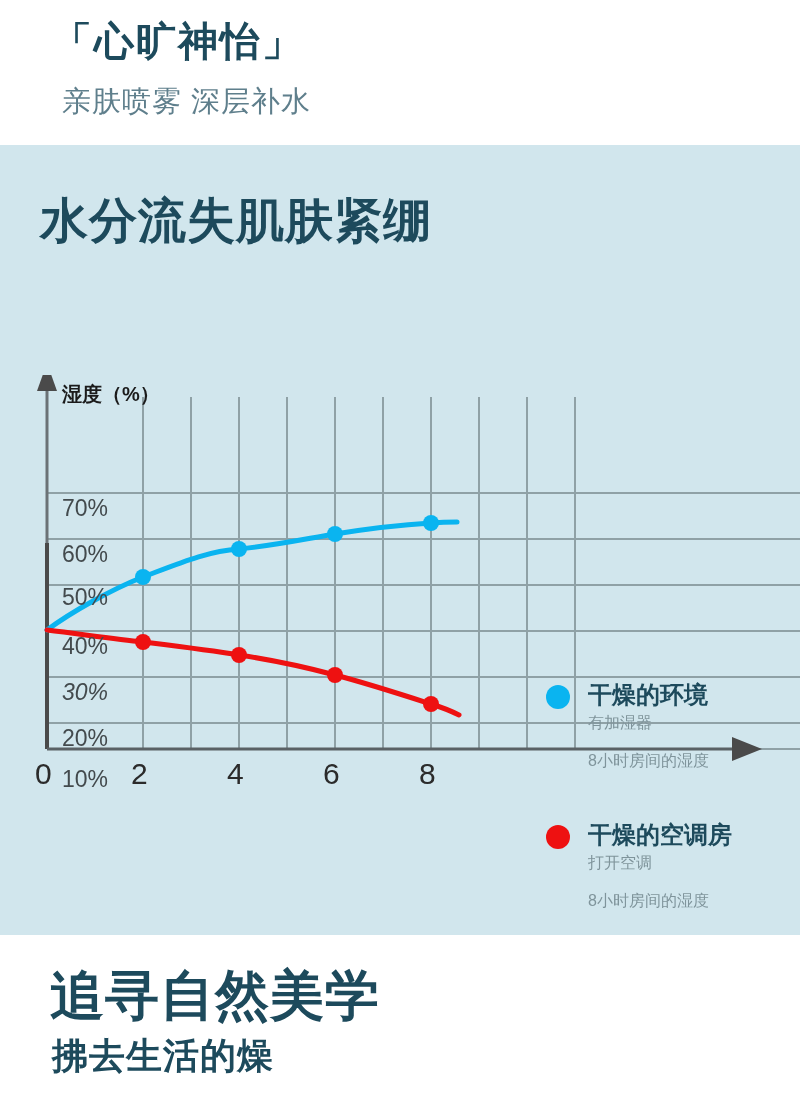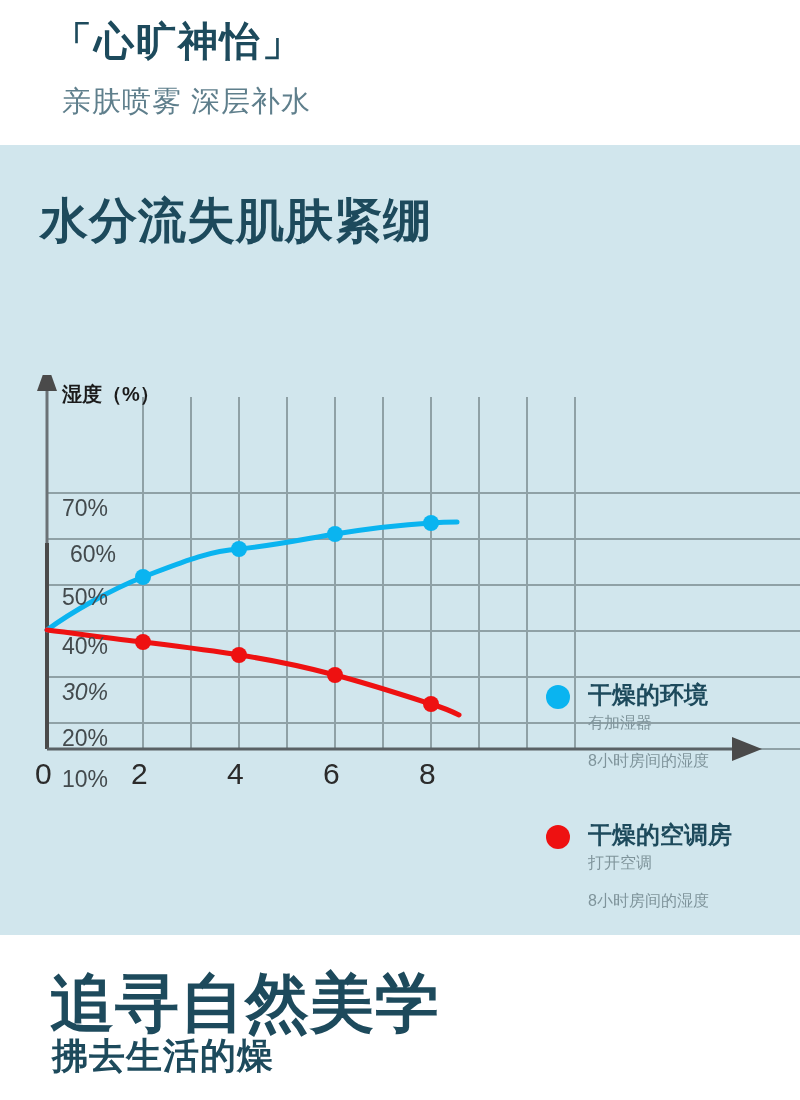--- a/index.html
+++ b/index.html
@@ -120,21 +120,21 @@
   
   .footer {
     position: absolute;
     left: 0; top: 935px;
     width: 800px; height: 165px;
     background: #ffffff;
   }
   .footer-title {
     position: absolute;
     left: 50px; top: 25px;
-    font-size: 64px;
+    font-size: 54px;
     font-weight: bold;
     color: #1d4a5c;
     letter-spacing: 1px;
     white-space: nowrap;
   }
   .footer-sub {
     position: absolute;
     left: 52px; top: 97px;
     font-size: 36px;
     font-weight: bold;
@@ -218,21 +218,21 @@
                    C 366,308 400,319 431,329
                    C 444,333 453,337 459,340" fill="none" stroke="#ee1111" stroke-width="5" stroke-linecap="round" stroke-linejoin="round"></path>
           <circle cx="143" cy="267" r="8" fill="#ee1111"></circle>
           <circle cx="239" cy="280" r="8" fill="#ee1111"></circle>
           <circle cx="335" cy="300" r="8" fill="#ee1111"></circle>
           <circle cx="431" cy="329" r="8" fill="#ee1111"></circle>
         </g>
       </svg>
 
       <div class="ytick" style="left:62px; top:120px;">70%</div>
-      <div class="ytick" style="left:70px; top:166px;">60%</div>
+      <div class="ytick" style="left:62px; top:166px;">60%</div>
       <div class="ytick" style="left:62px; top:209px;">50%</div>
       <div class="ytick" style="left:62px; top:258px;">40%</div>
       <div class="ytick" style="left:62px; top:304px;font-style:italic;">30%</div>
       <div class="ytick" style="left:62px; top:350px;text-align:right;">20%</div>
       <div class="ytick" style="left:62px; top:391px;">10%</div>
 
       <div class="xtick" style="left:35px; top:382px;">0</div>
       <div class="xtick" style="left:131px; top:382px;">2</div>
       <div class="xtick" style="left:227px; top:382px;">4</div>
       <div class="xtick" style="left:323px; top:382px;">6</div>

